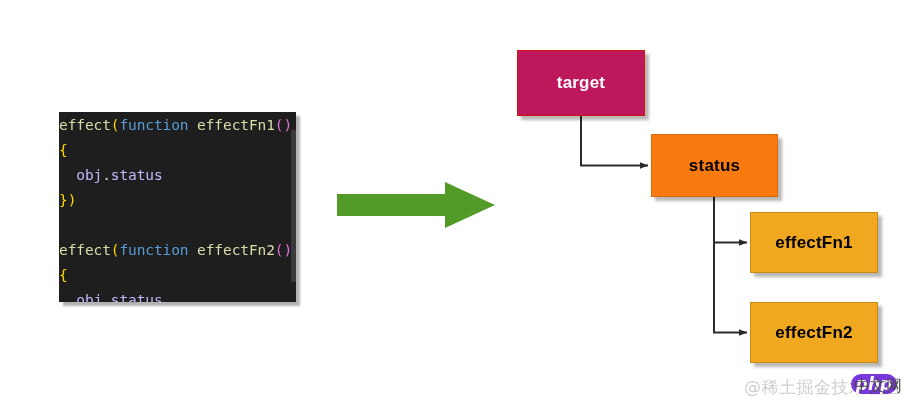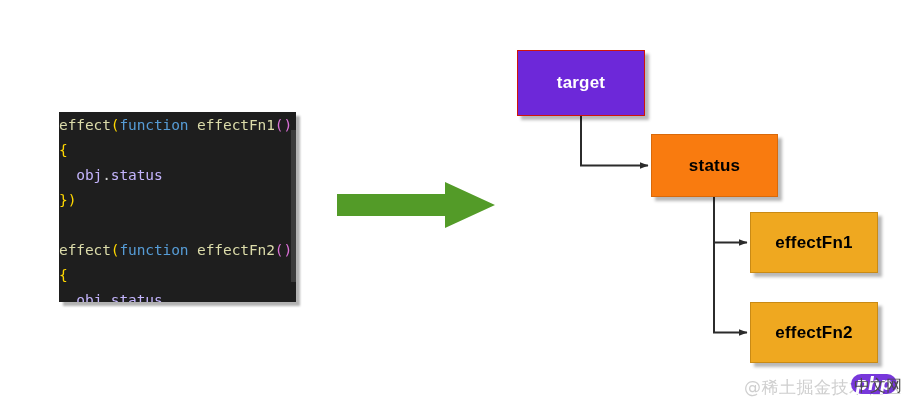--- a/index.html
+++ b/index.html
@@ -89,21 +89,21 @@
     letter-spacing: 0.2px;
   }
   .node-shadow {
     position: absolute;
     background: rgba(0,0,0,0.28);
     filter: blur(1.5px);
   }
   .node-target {
     left: 517px; top: 50px;
     width: 128px; height: 66px;
-    background: #6d28d9;
+    background: #be185d;
     border: 1px solid #d01509;
     color: #ffffff;
   }
   .node-status {
     left: 651px; top: 134px;
     width: 127px; height: 63px;
     background: #f97b0f;
     border: 1px solid #d9690a;
     color: #000000;
   }

